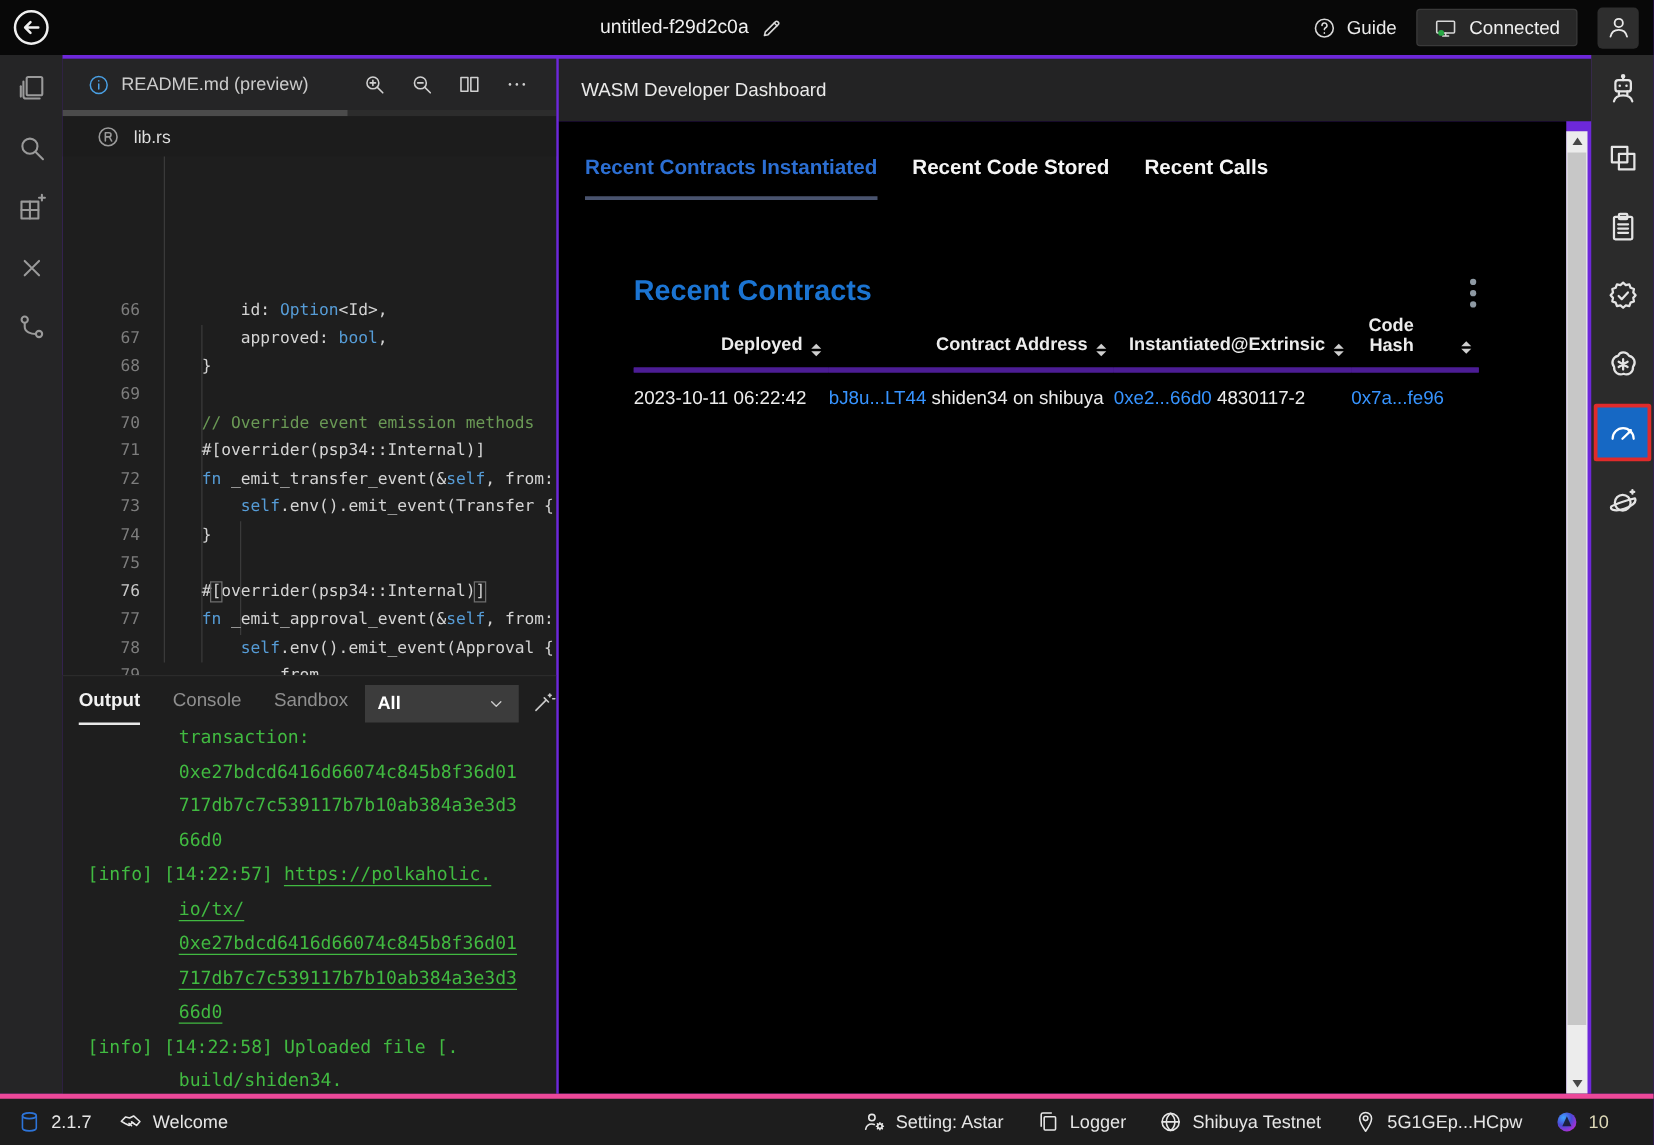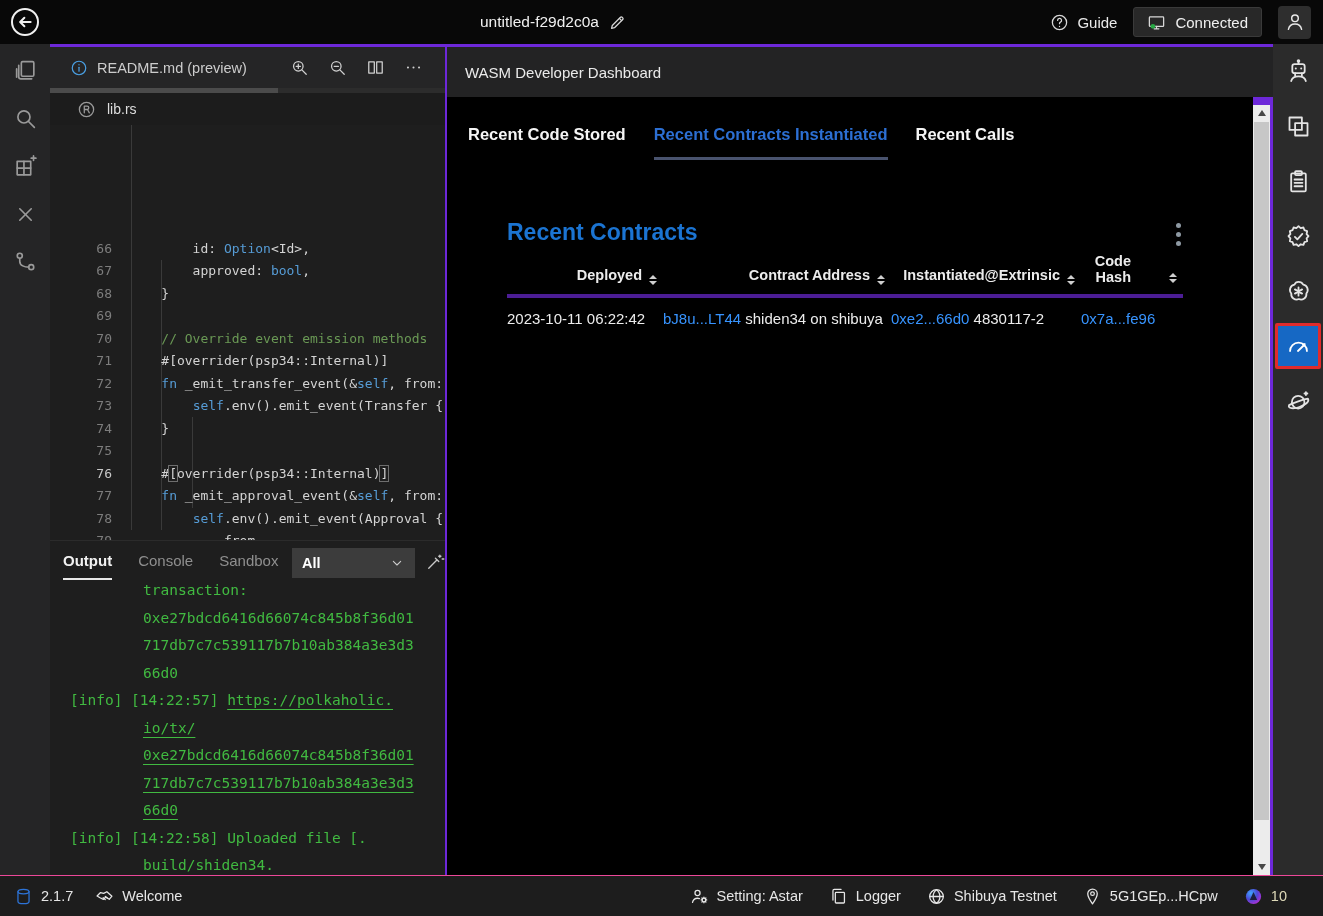--- a/index.html
+++ b/index.html
@@ -106,21 +106,21 @@
 
   
   #rightbar { left:1273px; top:44px; width:50px; height:831px; background:#2b2b2b; display:flex;
      flex-direction:column; align-items:center; padding-top:4px; }
   .rbar-slot { width:46px; height:46px; margin-bottom:9px; display:flex; align-items:center; justify-content:center;
      color:#e4e4e4; cursor:pointer; }
   .rbar-slot svg { width:27px; height:27px; }
   .rbar-slot.active { background:#1668c4; border:3px solid #e02b2b; border-radius:2px; color:#ffffff; }
 
   
-  #statusbar { left:0; top:875px; width:1323px; height:41px; background:#1d1d1d; border-top:1px solid #ec4899;
+  #statusbar { left:0; top:875px; width:1323px; height:41px; background:#1d1d1d; border-top:4px solid #ec4899;
      display:flex; align-items:center; padding:0 36px 0 14px; color:#e6e6e6; font-size:14.5px; }
   .sitem { display:flex; align-items:center; gap:8px; cursor:pointer; }
   .sitem svg { width:19px; height:19px; }
   #status-left { display:flex; align-items:center; gap:22px; }
   #status-right { margin-left:auto; display:flex; align-items:center; gap:26px; }
   .db-blue { color:#2d74d8; }
   .gold { color:#ded9b8; }
 
   svg { display:block; fill:none; stroke:currentColor; stroke-width:1.6; stroke-linecap:round; stroke-linejoin:round; }
 </style>
@@ -303,22 +303,22 @@
           <div class="lrow ind"><span class="ltext">build/shiden34.</span></div>
         </div>
     </div>
   </div>
 
   <div id="dash-header" class="abs">
     <span>WASM Developer Dashboard</span>
   </div>
   <div id="dash" class="abs">
     <div id="dash-tabs" class="abs">
+        <span class="dtab active">Recent Contracts Instantiated</span>
         <span class="dtab">Recent Code Stored</span>
-        <span class="dtab active">Recent Contracts Instantiated</span>
         <span class="dtab">Recent Calls</span>
       </div>
     <div id="section-title" class="abs">Recent Contracts</div>
     <div id="kebab" class="abs">
       <span class="kdot"></span>
         <span class="kdot"></span>
         <span class="kdot"></span>
     </div>
     <table id="contracts-table" class="abs">
       <thead>

